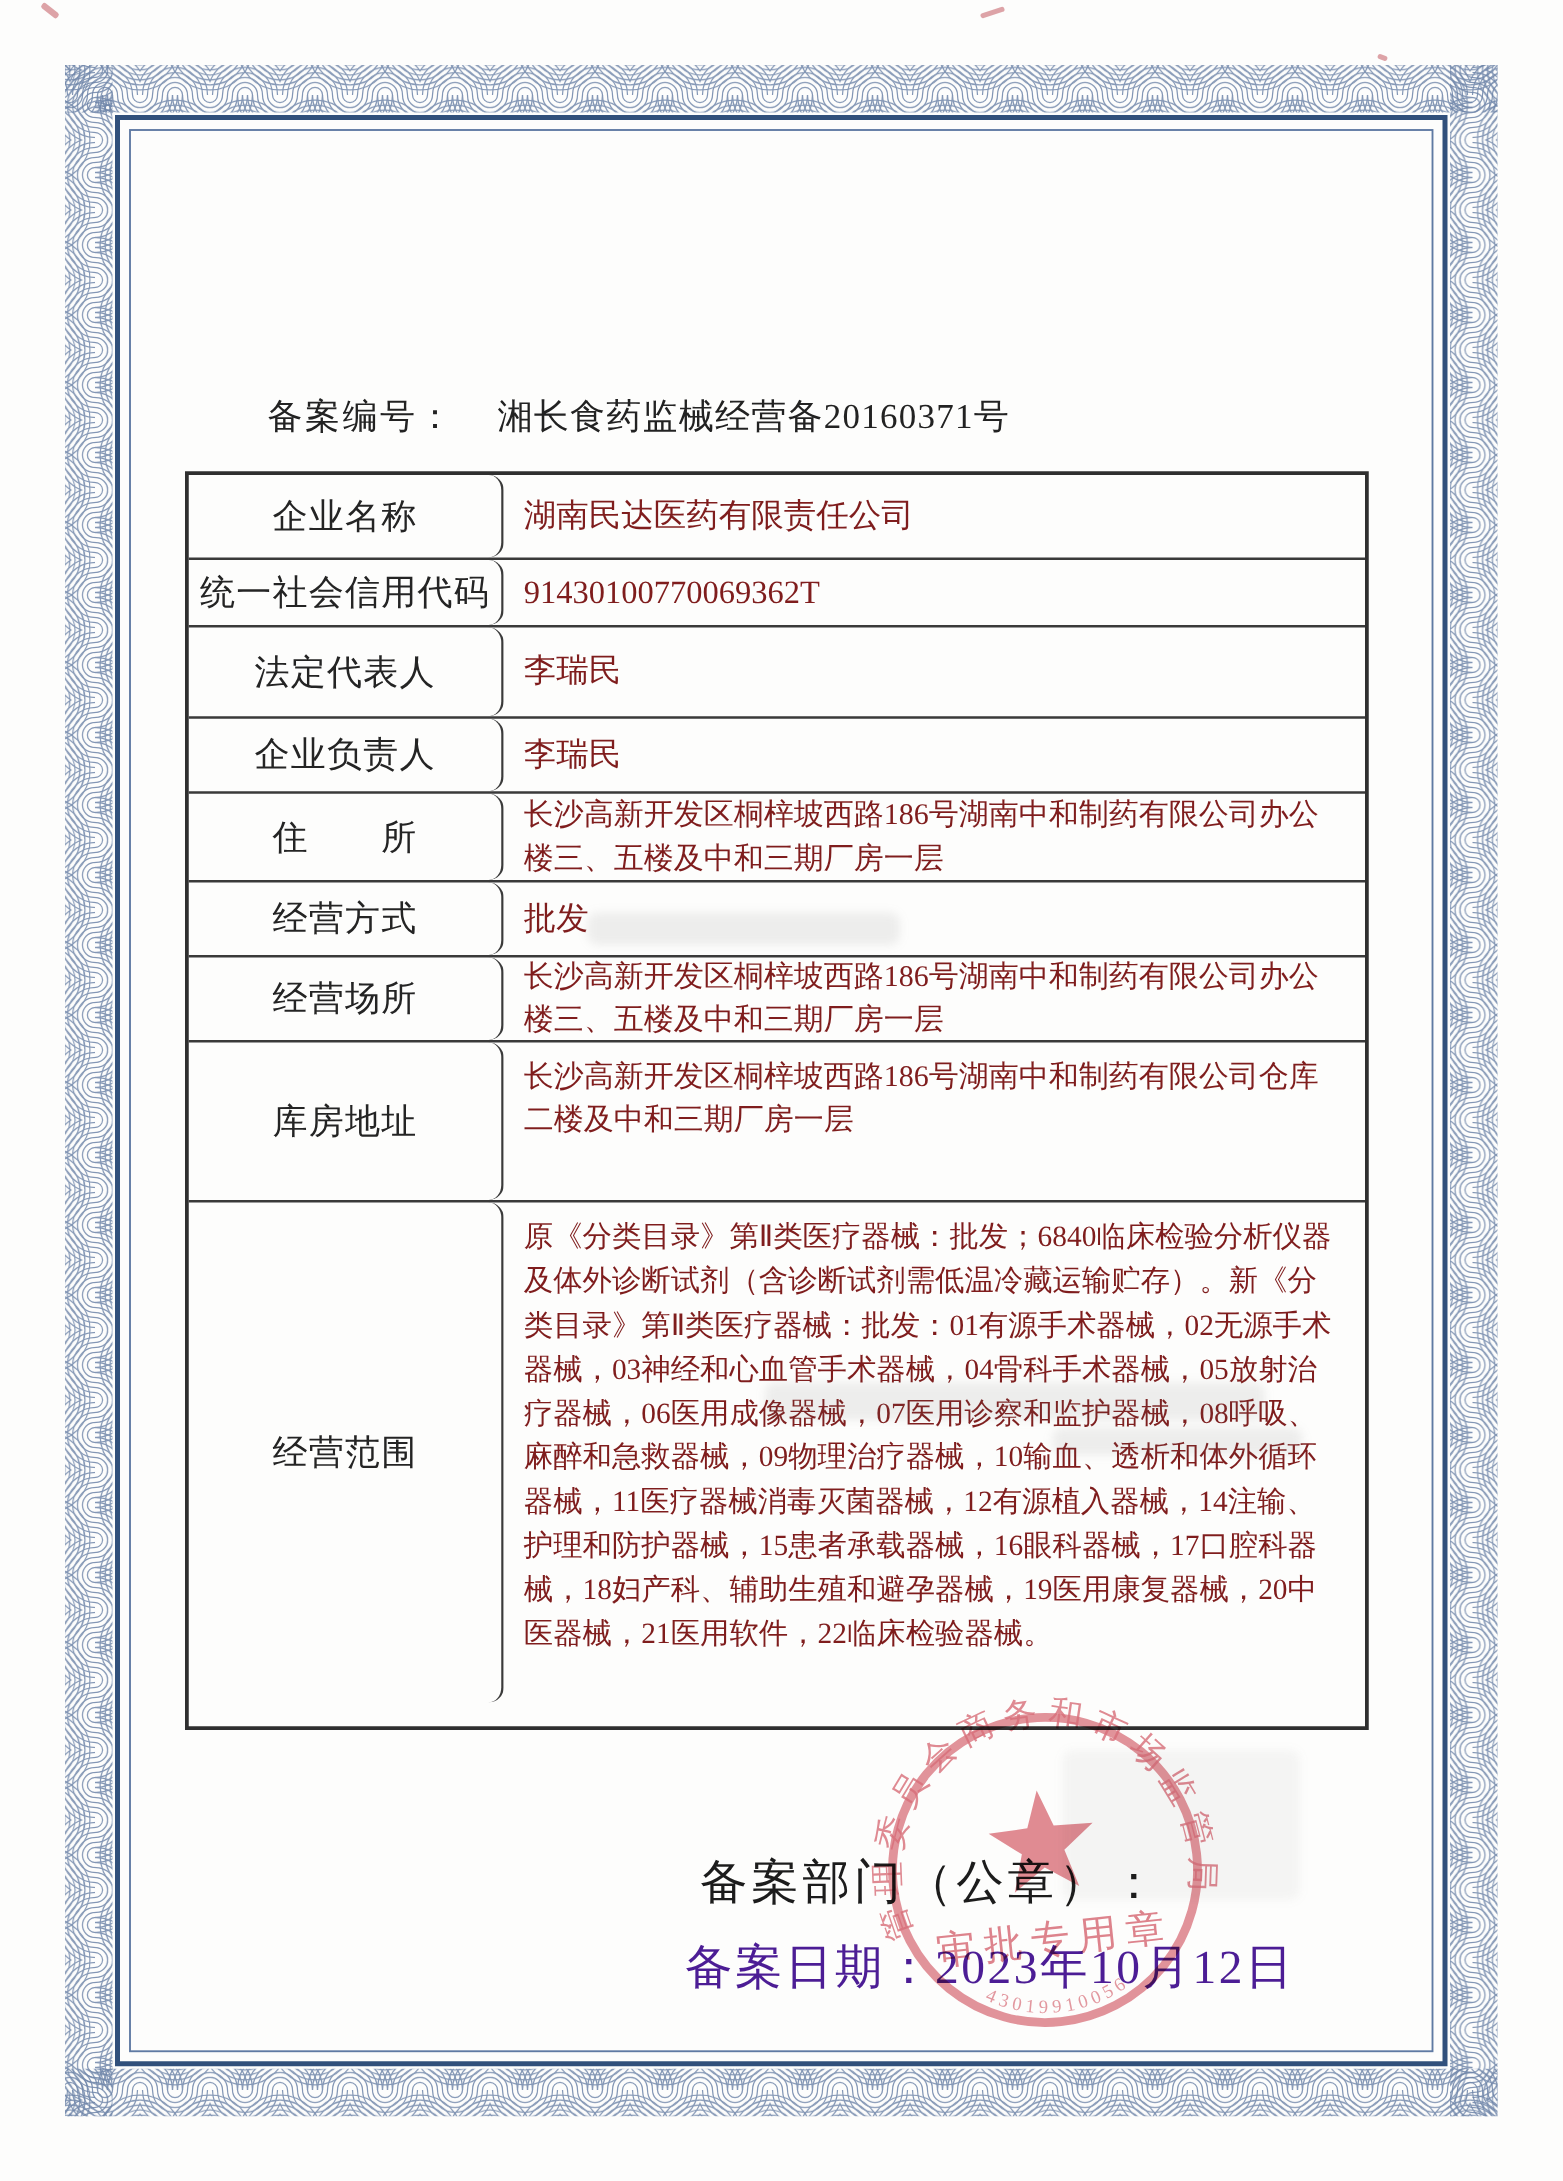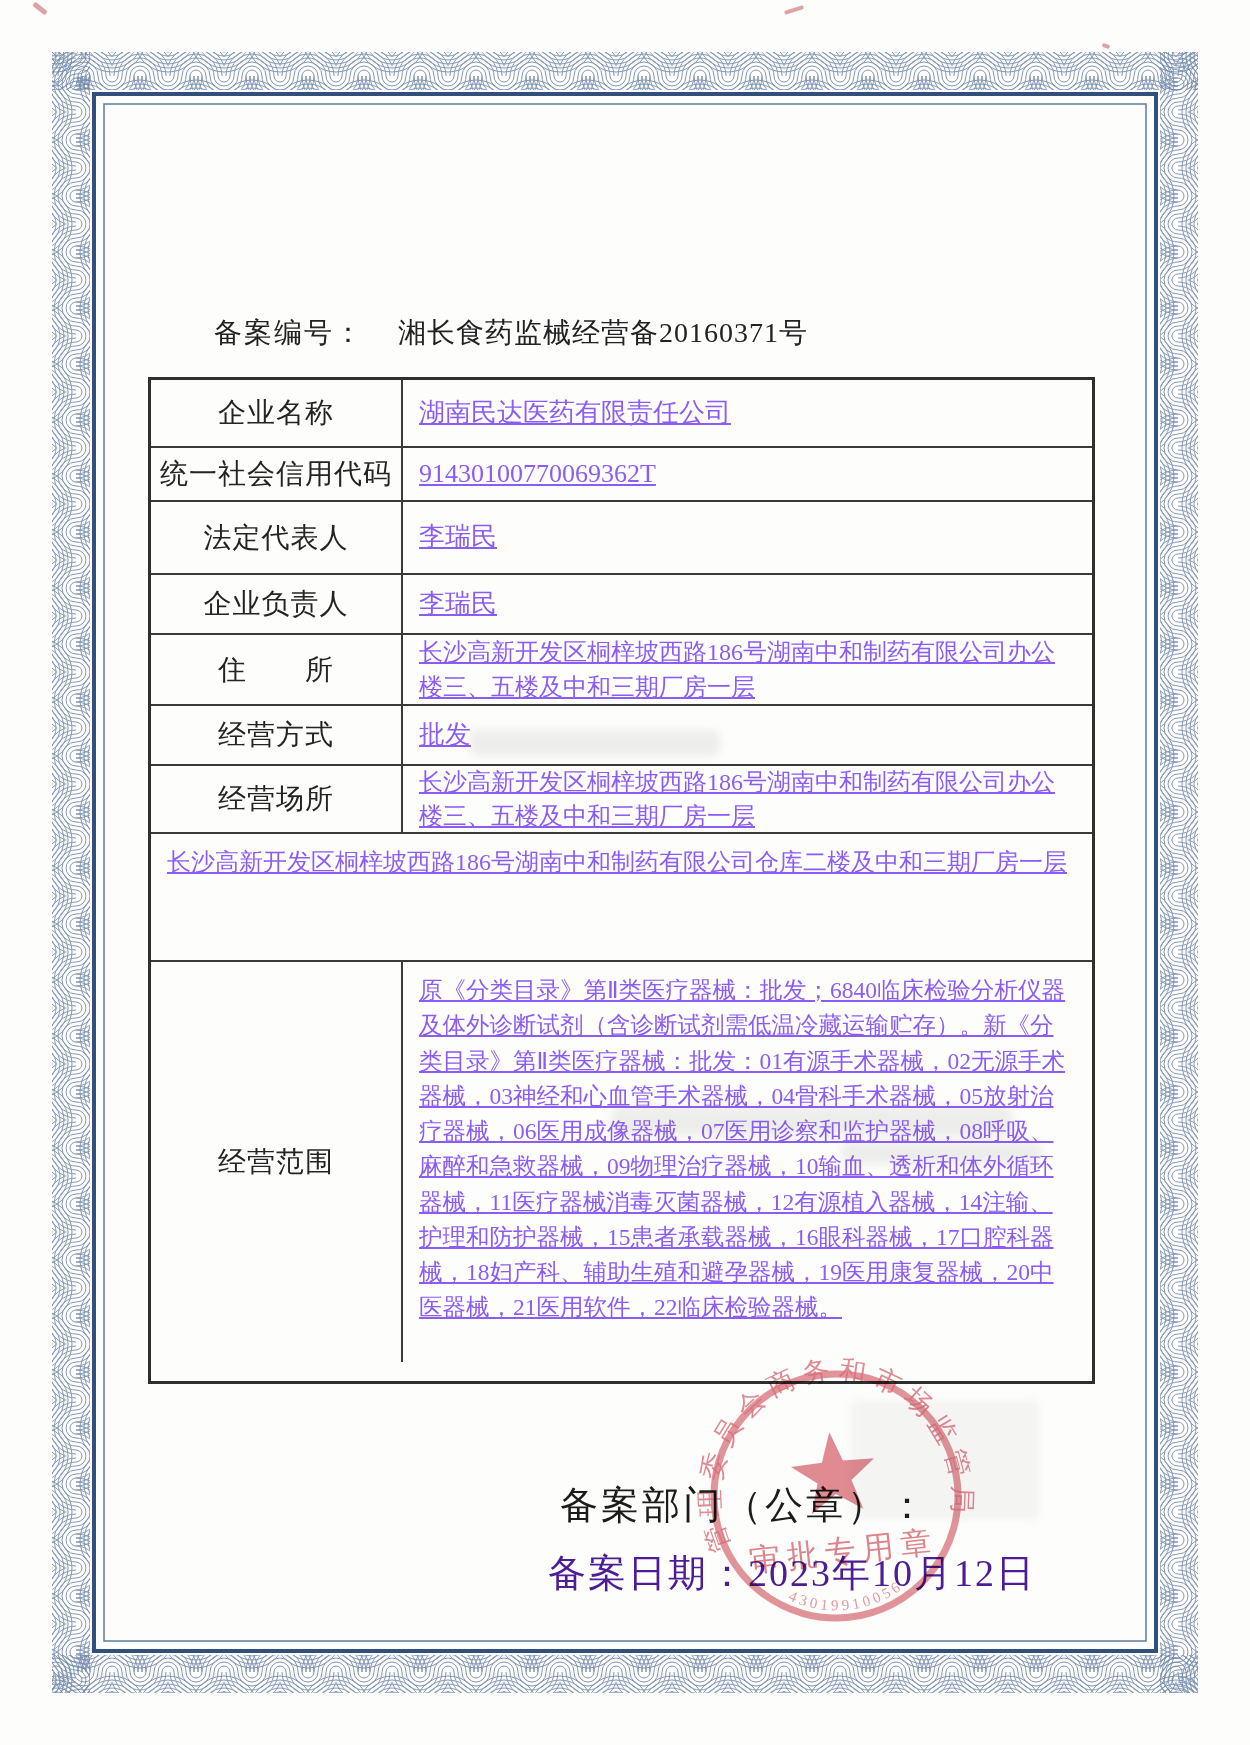--- a/index.html
+++ b/index.html
@@ -27,25 +27,25 @@
   .table{
     position:absolute;left:148px;top:377px;width:947px;height:1007px;
     border:3px solid #2f2f2f;box-sizing:border-box;z-index:2;background:transparent;
   }
   .row{display:flex;box-sizing:border-box;}
   .row + .row{border-top:2px solid #3a3a3a;}
   .cell{box-sizing:border-box;}
   .cell.label{
     width:252px;border-right:2px solid #3a3a3a;display:flex;
     align-items:center;justify-content:center;font-size:28px;color:#242424;
-    letter-spacing:1px;text-align:center;flex-shrink:0;
+    letter-spacing:1px;text-align:center;flex-shrink:0;border-radius:12px;
   }
   .cell.value{
     flex:1;display:flex;align-items:center;padding:6px 14px 6px 16px;
-    font-size:26px;color:#8b5cf6;line-height:1.4;text-decoration:underline;
+    font-size:26px;color:#7f1d1d;line-height:1.4;
   }
   .r1{height:66px;}.r2{height:54px;}.r3{height:73px;}.r4{height:60px;}
   .r5{height:71px;}.r6{height:60px;}.r7{height:68px;}.r8{height:128px;}.r9{height:402px;}
   .r5 .cell.value,.r7 .cell.value,.r8 .cell.value{font-size:24px;line-height:1.42;}
   .r8 .cell.value,.r9 .cell.value{align-items:flex-start;padding-top:11px;}
   .r9 .cell.value{font-size:23.5px;line-height:1.5;padding-right:18px;}
 
   .footer-dept{
     position:absolute;top:1480px;left:560px;font-size:38px;color:#1c1c1c;
     letter-spacing:3px;white-space:nowrap;z-index:2;
@@ -160,20 +160,21 @@
       </div>
       <div class="row r6">
         <div class="cell label">经营方式</div>
         <div class="cell value">批发</div>
       </div>
       <div class="row r7">
         <div class="cell label">经营场所</div>
         <div class="cell value">长沙高新开发区桐梓坡西路186号湖南中和制药有限公司办公楼三、五楼及中和三期厂房一层</div>
       </div>
       <div class="row r8">
+        <div class="cell label">库房地址</div>
         <div class="cell value">长沙高新开发区桐梓坡西路186号湖南中和制药有限公司仓库二楼及中和三期厂房一层</div>
       </div>
       <div class="row r9">
         <div class="cell label">经营范围</div>
         <div class="cell value">原《分类目录》第Ⅱ类医疗器械：批发；6840临床检验分析仪器及体外诊断试剂（含诊断试剂需低温冷藏运输贮存）。新《分类目录》第Ⅱ类医疗器械：批发：01有源手术器械，02无源手术器械，03神经和心血管手术器械，04骨科手术器械，05放射治疗器械，06医用成像器械，07医用诊察和监护器械，08呼吸、麻醉和急救器械，09物理治疗器械，10输血、透析和体外循环器械，11医疗器械消毒灭菌器械，12有源植入器械，14注输、护理和防护器械，15患者承载器械，16眼科器械，17口腔科器械，18妇产科、辅助生殖和避孕器械，19医用康复器械，20中医器械，21医用软件，22临床检验器械。</div>
       </div>
     </div>
 
     <div class="smudge s1"></div>
     <div class="smudge s2"></div>

